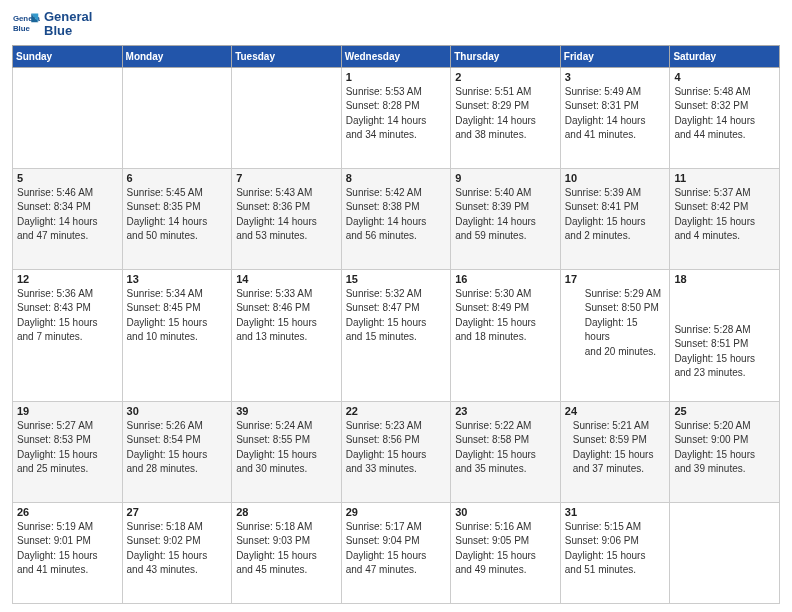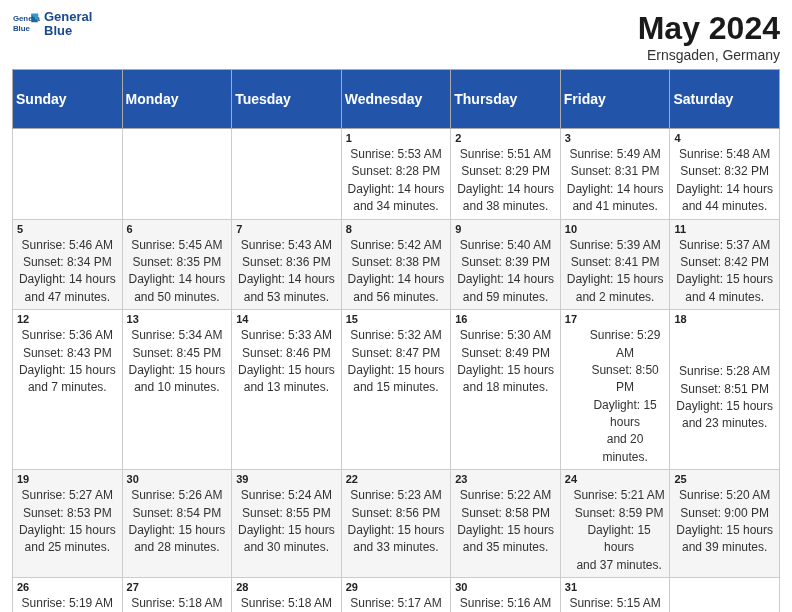--- a/index.html
+++ b/index.html
@@ -47,23 +47,23 @@
     .calendar {
       flex: 1;
       border: 1px solid #ccc;
       border-collapse: collapse;
       width: 100%;
       table-layout: fixed;
     }
     .calendar thead tr th {
       background-color: #2255aa;
       color: #fff;
-      font-size: 14px;
+      font-size: 10px;
       font-weight: bold;
-      padding: 21px 3px;
+      padding: 5px 3px;
       text-align: left;
       border: 1px solid #aaa;
     }
     .calendar tbody tr td {
       border: 1px solid #ccc;
       vertical-align: top;
       padding: 3px 4px;
       font-size: 9.5px;
       color: #222;
       background: #fff;
@@ -72,24 +72,23 @@
     .calendar tbody tr:nth-child(even) td {
       background: #f5f5f5;
     }
     .day-num {
       font-size: 11px;
       font-weight: bold;
       display: block;
       margin-bottom: 2px;
     }
     .day-detail {
-      font-size: 12px;
+      font-size: 10px;
       line-height: 1.45;
       color: #333;
-      text-align: center;
     }
     .empty-cell {
       background: #f9f9f9;
     }
   </style>
 </head>
 <body>
 
 <div class="container">
   <div class="header">
@@ -100,24 +99,20 @@
         <text x="1" y="13" font-size="9" font-weight="bold" fill="#1a4a8a" font-family="Arial">General</text>
         <text x="1" y="24" font-size="9" font-weight="bold" fill="#1a4a8a" font-family="Arial">Blue</text>
         <polygon points="22,4 30,4 30,14" fill="#3399cc"></polygon>
         <polygon points="22,4 30,14 22,14" fill="#1a6699"></polygon>
       </svg>
       <div style="display:flex;flex-direction:column;">
         <span style="font-size:13px;font-weight:bold;color:#1a4a8a;line-height:1.1;">General</span>
         <span style="font-size:13px;font-weight:bold;color:#1a4a8a;line-height:1.1;">Blue</span>
       </div>
     </div>
-    <div class="title-block">
-      <div class="month-title">May 2024</div>
-      <div class="subtitle">Ernsgaden, Germany</div>
-    </div>
   </div>
 
   <table class="calendar">
     <thead>
       <tr>
       <th>Sunday</th>
           <th>Monday</th>
           <th>Tuesday</th>
           <th>Wednesday</th>
           <th>Thursday</th>

